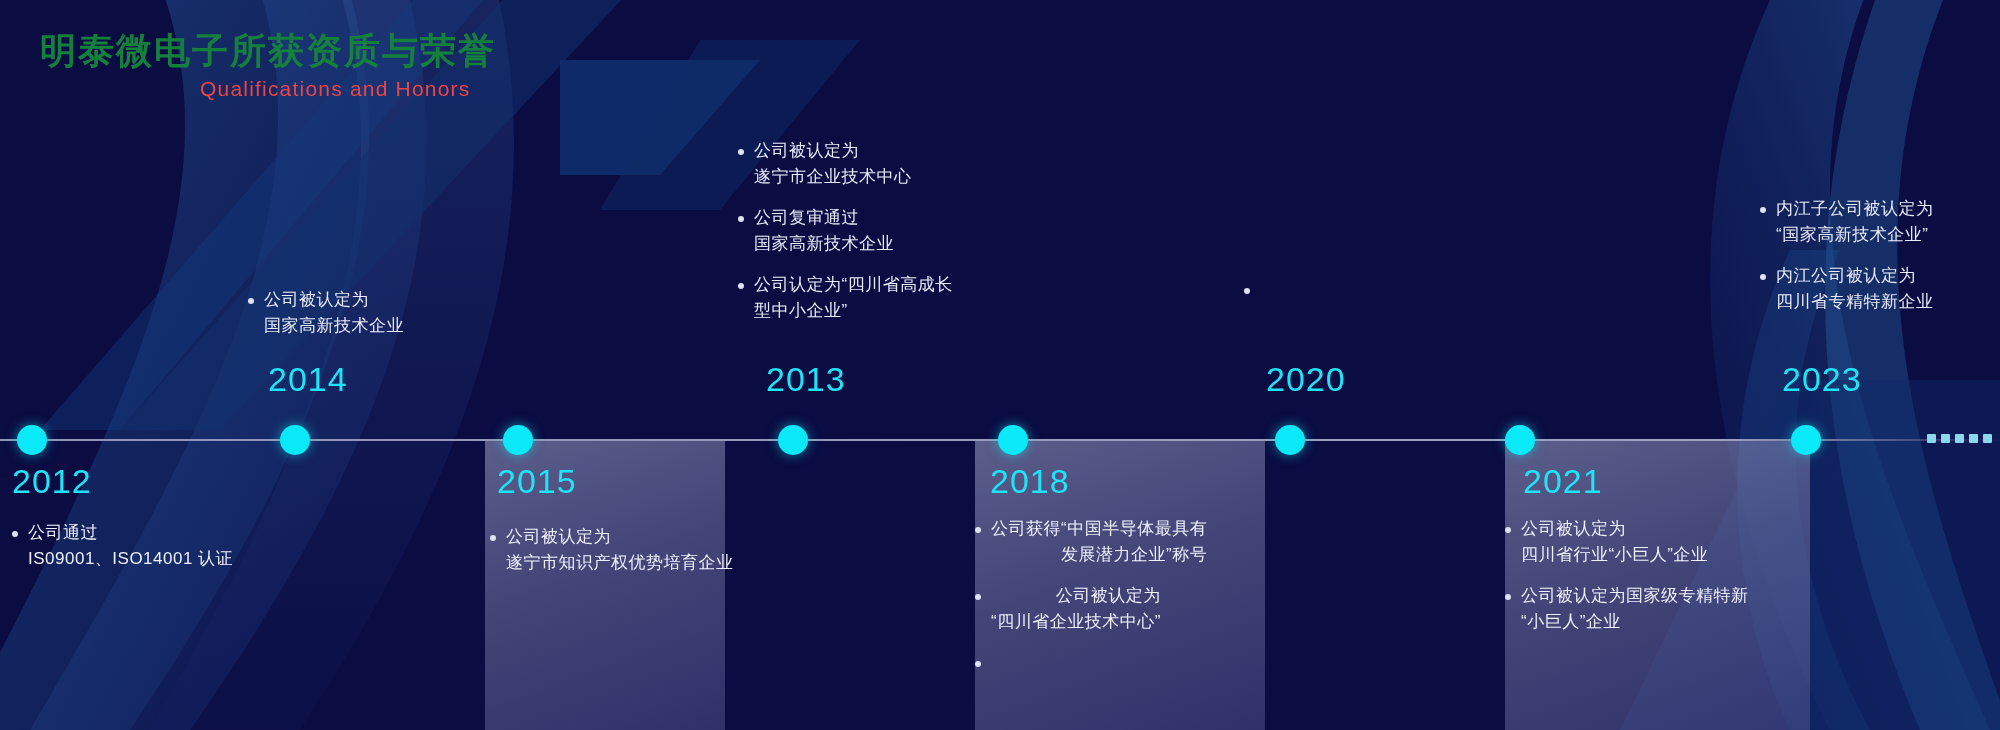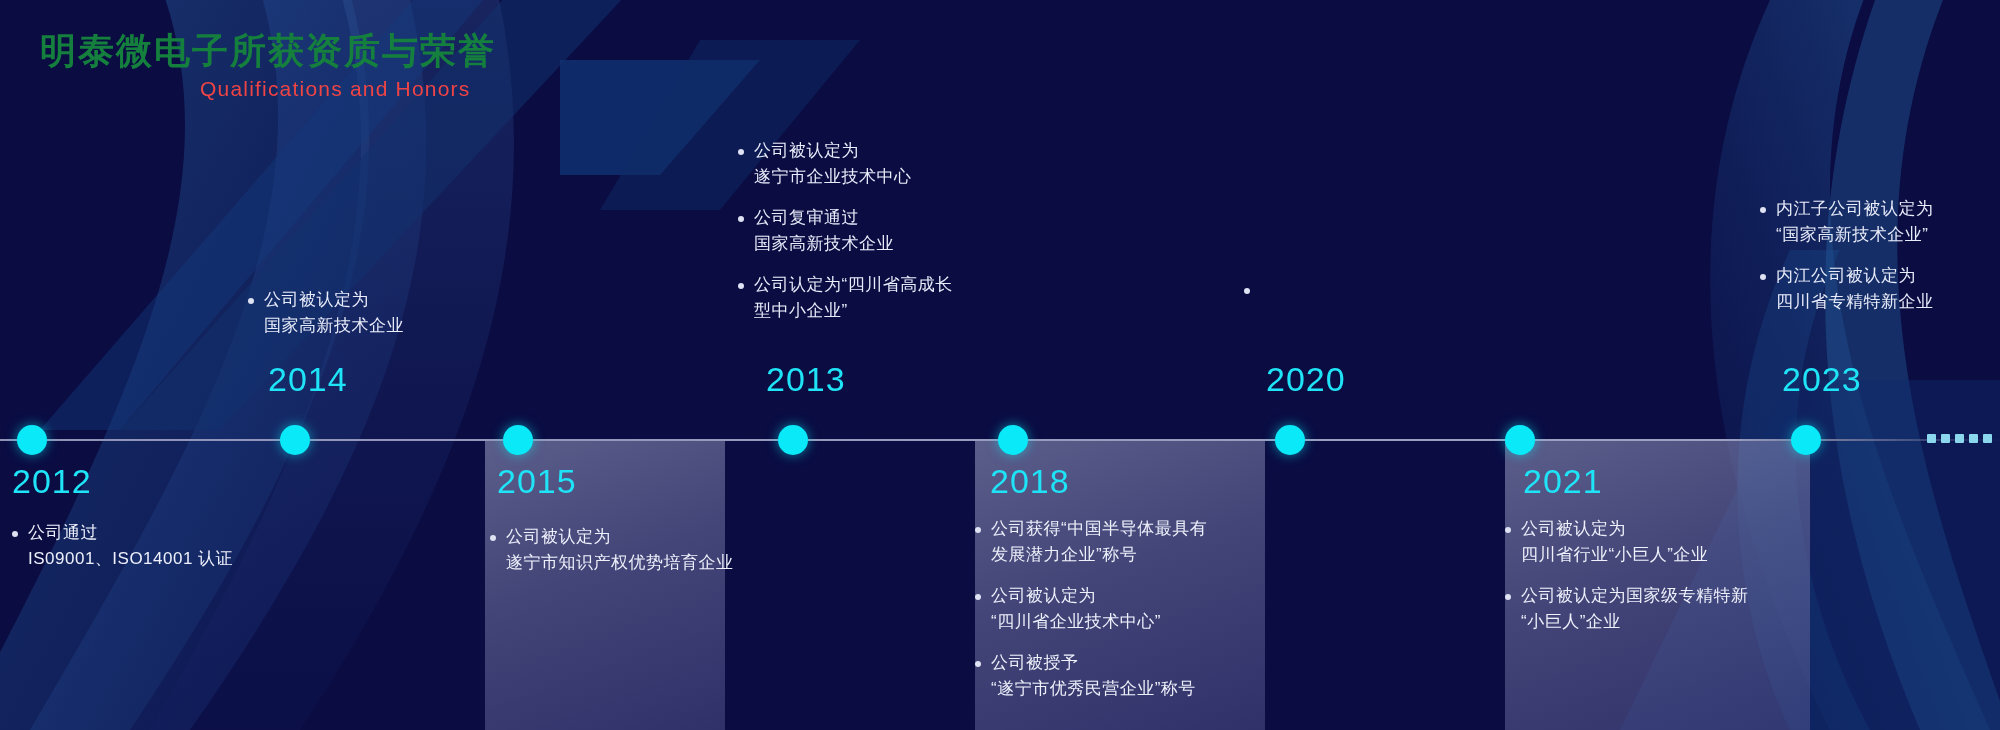--- a/index.html
+++ b/index.html
@@ -161,35 +161,33 @@
       </div>
       <div class="bullet">
         <span class="dot"></span>
         <span class="btext">公司认定为“四川省高成长
 型中小企业”</span>
       </div>
     </div>
     <div class="panel" style="left: 975px; top: 440px; width: 290px; height: 290px;"></div>
     <div class="node" style="left: 1013px; top: 440px;"></div>
     <div class="year" style="left: 990px; top: 462px;">2018</div>
-    <div class="bullets" style="left: 975px; top: 516px; width: 300px;">
+    <div class="bullets" style="left: 975px; top: 516px; width: 300px; text-align: right;">
       <div class="bullet">
         <span class="dot"></span>
         <span class="btext">公司获得“中国半导体最具有
 发展潜力企业”称号</span>
       </div>
       <div class="bullet">
         <span class="dot"></span>
         <span class="btext">公司被认定为
 “四川省企业技术中心”</span>
       </div>
       <div class="bullet">
         <span class="dot"></span>
-        <span class="btext">公司被授予
-“遂宁市优秀民营企业”称号</span>
       </div>
     </div>
     <div class="node" style="left: 1290px; top: 440px;"></div>
     <div class="year" style="left: 1266px; top: 360px; text-align: center;">2020</div>
     <div class="bullets above" style="left: 1244px; top: 277px; width: 340px;">
       <div class="bullet">
         <span class="dot"></span>
       </div>
     </div>
     <div class="panel" style="left: 1505px; top: 440px; width: 305px; height: 290px;"></div>

